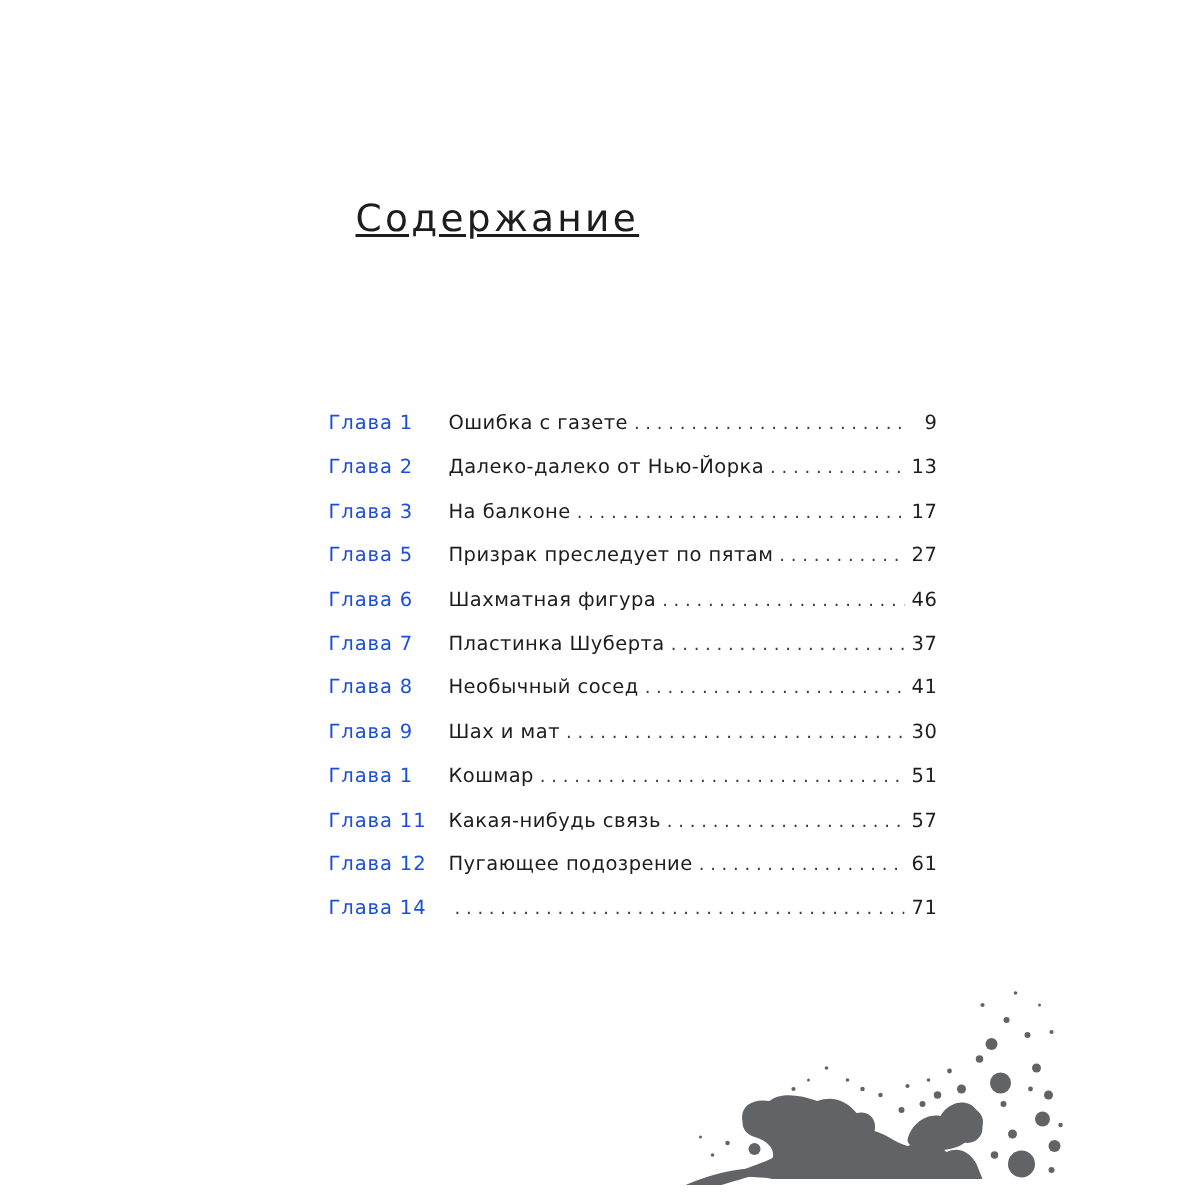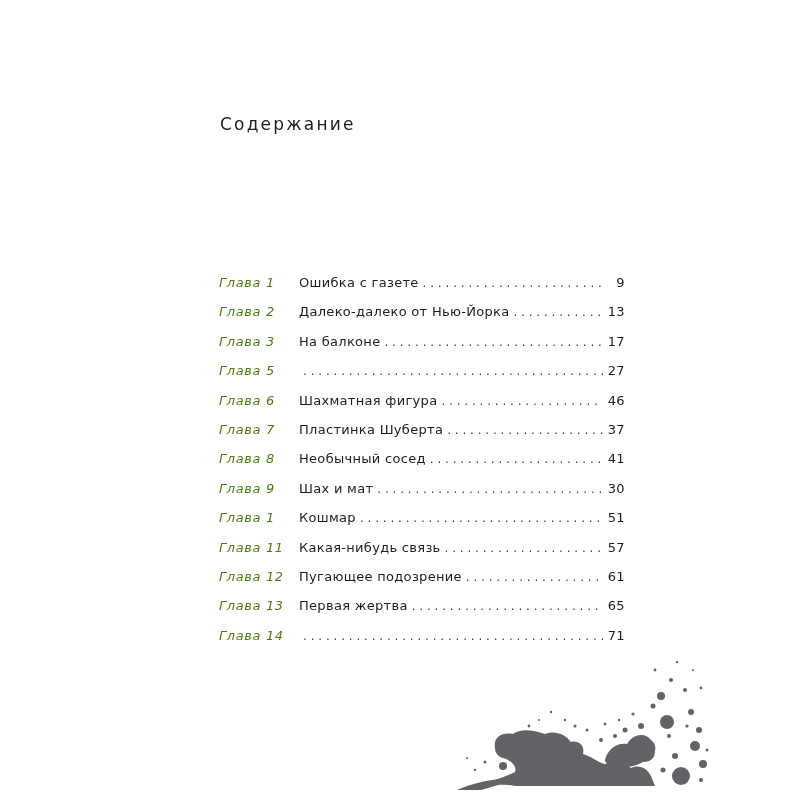--- a/index.html
+++ b/index.html
@@ -17,45 +17,45 @@
     .page {
       position: absolute;
       left: 0; top: 0;
       width: 800px; height: 800px;
       background: #ffffff;
     }
     .title {
       position: absolute;
       left: 220px;
       top: 114px;
-      font-size: 17px;
+      font-size: 25px;
       letter-spacing: 2.2px;
       color: #1d1d1f;
       font-weight: normal;
-      margin: 0;
+      margin: 17px;
+      text-decoration: underline;
     }
     .toc {
       position: absolute;
       left: 219px;
       top: 275px;
       width: 406px;
     }
     .toc-row {
       display: flex;
       align-items: baseline;
       height: 29.4px;
       font-size: 13px;
       white-space: nowrap;
     }
     .chap-num {
       width: 80px;
       flex: 0 0 80px;
-      color: #4d7c0f;
+      color: #1d4ed8;
       letter-spacing: 0.6px;
-      font-style: italic;
     }
     .chap-title {
       color: #1d1d1f;
       letter-spacing: 0.3px;
     }
     .leader {
       flex: 1 1 auto;
       overflow: hidden;
       color: #3a3a3c;
       margin: 0 5px 0 4px;
@@ -101,20 +101,21 @@
       <span class="page-num">13</span>
     </div>
     <div class="toc-row">
       <span class="chap-num">Глава 3</span>
       <span class="chap-title">На балконе</span>
       <span class="leader"></span>
       <span class="page-num">17</span>
     </div>
     <div class="toc-row">
       <span class="chap-num">Глава 5</span>
+      <span class="chap-title">Призрак преследует по пятам</span>
       <span class="leader"></span>
       <span class="page-num">27</span>
     </div>
     <div class="toc-row">
       <span class="chap-num">Глава 6</span>
       <span class="chap-title">Шахматная фигура</span>
       <span class="leader"></span>
       <span class="page-num">46</span>
     </div>
     <div class="toc-row">
@@ -145,26 +146,20 @@
       <span class="chap-num">Глава 11</span>
       <span class="chap-title">Какая-нибудь связь</span>
       <span class="leader"></span>
       <span class="page-num">57</span>
     </div>
     <div class="toc-row">
       <span class="chap-num">Глава 12</span>
       <span class="chap-title">Пугающее подозрение</span>
       <span class="leader"></span>
       <span class="page-num">61</span>
-    </div>
-    <div class="toc-row">
-      <span class="chap-num">Глава 13</span>
-      <span class="chap-title">Первая жертва</span>
-      <span class="leader"></span>
-      <span class="page-num">65</span>
     </div>
     <div class="toc-row">
       <span class="chap-num">Глава 14</span>
       <span class="leader"></span>
       <span class="page-num">71</span>
     </div>
   </div>
 
   <svg class="splatter" viewBox="0 0 255 160" xmlns="http://www.w3.org/2000/svg">
     <g fill="#626366">

